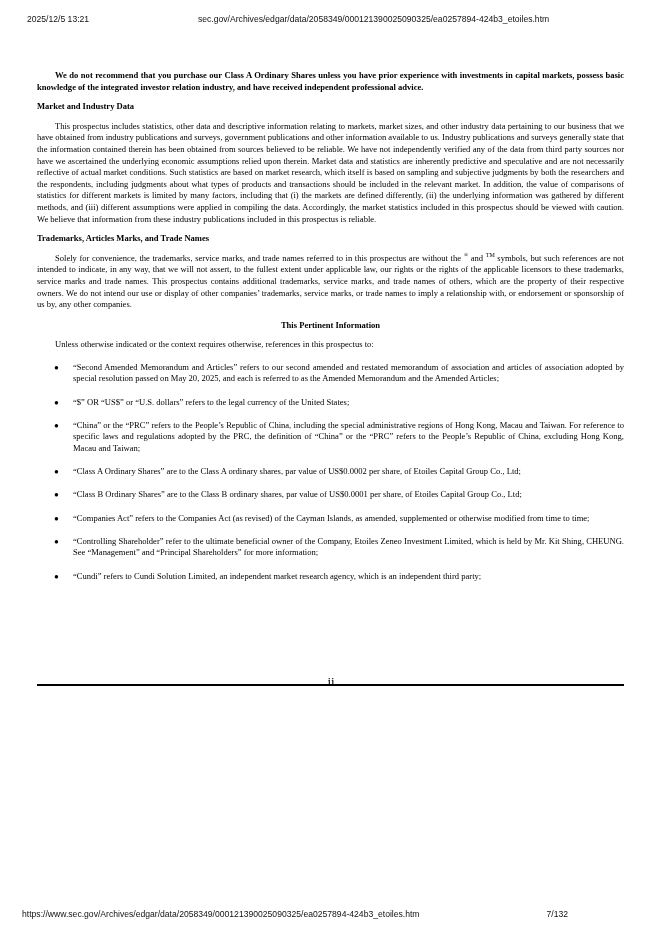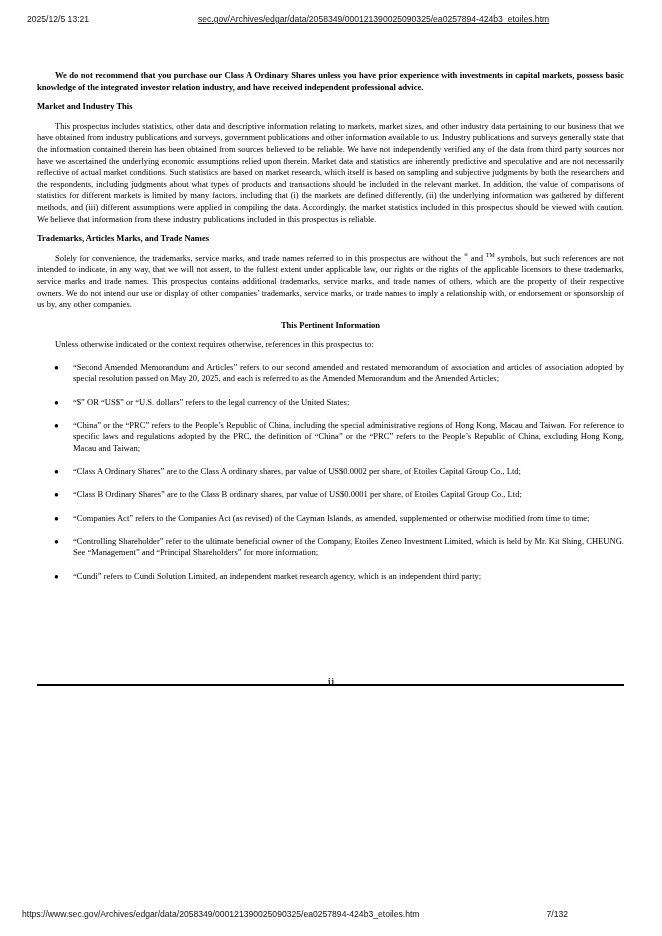--- a/index.html
+++ b/index.html
@@ -26,21 +26,20 @@
   }
   .browser-header .date {
     position: absolute;
     left: 27px;
     top: 0;
   }
   .browser-header .url {
     position: absolute;
     left: 198px;
     top: 0;
-    text-decoration: underline;
   }
   .browser-footer {
     position: absolute;
     top: 909px;
     left: 0;
     width: 598px;
     height: 14px;
     font-family: "Liberation Sans", sans-serif;
     font-size: 8.6px;
     color: #111;
@@ -140,21 +139,21 @@
 <body>
 
 <div class="browser-header">
   <span class="date">2025/12/5 13:21</span>
   <span class="url">sec.gov/Archives/edgar/data/2058349/000121390025090325/ea0257894-424b3_etoiles.htm</span>
 </div>
 
 <div class="doc">
   <p class="indent bold warning">We do not recommend that you purchase our Class A Ordinary Shares unless you have prior experience with investments in capital markets, possess basic knowledge of the integrated investor relation industry, and have received independent professional advice.</p>
 
-  <p class="section-heading">Market and Industry This</p>
+  <p class="section-heading">Market and Industry Data</p>
   <p class="indent para">This prospectus includes statistics, other data and descriptive information relating to markets, market sizes, and other industry data pertaining to our business that we have obtained from industry publications and surveys, government publications and other information available to us. Industry publications and surveys generally state that the information contained therein has been obtained from sources believed to be reliable. We have not independently verified any of the data from third party sources nor have we ascertained the underlying economic assumptions relied upon therein. Market data and statistics are inherently predictive and speculative and are not necessarily reflective of actual market conditions. Such statistics are based on market research, which itself is based on sampling and subjective judgments by both the researchers and the respondents, including judgments about what types of products and transactions should be included in the relevant market. In addition, the value of comparisons of statistics for different markets is limited by many factors, including that (i) the markets are defined differently, (ii) the underlying information was gathered by different methods, and (iii) different assumptions were applied in compiling the data. Accordingly, the market statistics included in this prospectus should be viewed with caution. We believe that information from these industry publications included in this prospectus is reliable.</p>
 
   <p class="section-heading">Trademarks, Articles Marks, and Trade Names</p>
   <p class="indent para"><span>Solely for convenience, the trademarks, service marks, and trade names referred to in this prospectus are without the </span><sup>®</sup><span> and </span><sup>TM</sup><span> symbols, but such references are not intended to indicate, in any way, that we will not assert, to the fullest extent under applicable law, our rights or the rights of the applicable licensors to these trademarks, service marks and trade names. This prospectus contains additional trademarks, service marks, and trade names of others, which are the property of their respective owners. We do not intend our use or display of other companies’ trademarks, service marks, or trade names to imply a relationship with, or endorsement or sponsorship of us by, any other companies.</span></p>
 
   <p class="center-heading">This Pertinent Information</p>
   <p class="intro">Unless otherwise indicated or the context requires otherwise, references in this prospectus to:</p>
 
   <ul class="defs">
     <li><span class="bullet">●</span><span>“Second Amended Memorandum and Articles” refers to our second amended and restated memorandum of association and articles of association adopted by special resolution passed on May 20, 2025, and each is referred to as the Amended Memorandum and the Amended Articles;</span></li>

